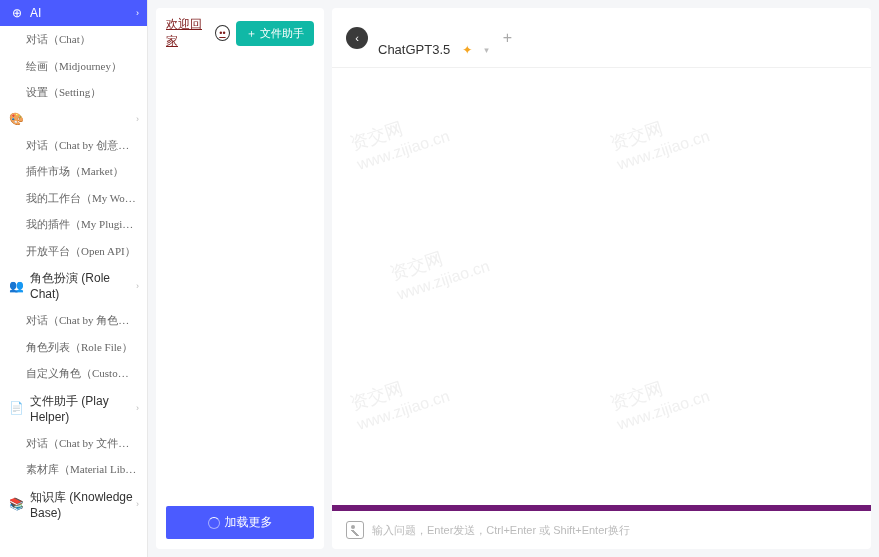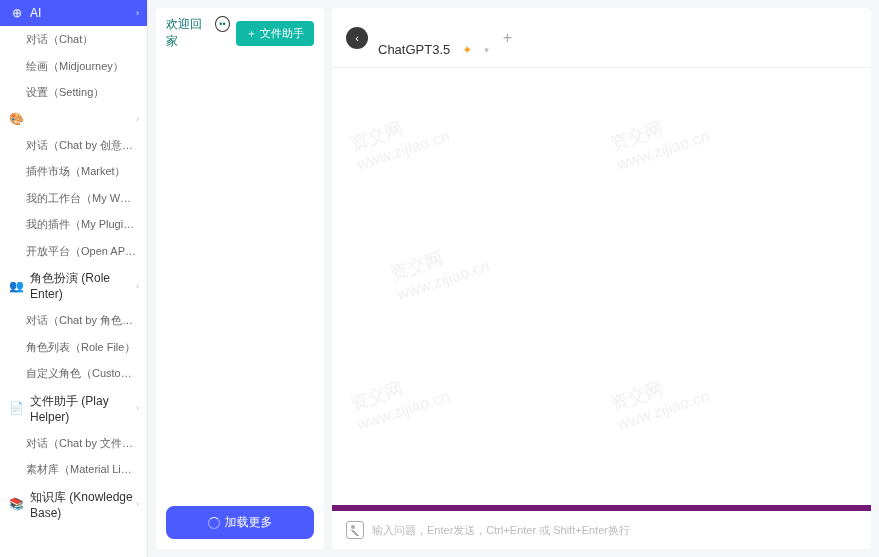--- a/index.html
+++ b/index.html
@@ -54,20 +54,21 @@
 .nav-group-header.active .chevron { color: #fff; }
 .nav-item {
   padding: 5px 10px 5px 26px;
   color: #666;
   font-size: 11px;
   cursor: pointer;
   white-space: nowrap;
   overflow: hidden;
   text-overflow: ellipsis;
   line-height: 1.5;
+  font-family: Liberation Serif, serif;
 }
 
 
 .main {
   flex: 1;
   display: flex;
   gap: 8px;
   padding: 8px;
   height: 100%;
 }
@@ -82,25 +83,26 @@
   overflow: hidden;
 }
 .session-header {
   display: flex;
   align-items: center;
   padding: 8px 10px;
   gap: 6px;
 }
 .welcome {
   display: flex;
-  align-items: flex-start;
+  align-items: center;
   gap: 4px;
   font-size: 12px;
-  color: #0f766e;
+  color: #7f1d1d;
   flex: 1;
+  text-decoration: underline;
 }
 .face-icon {
   width: 16px;
   height: 16px;
   border-radius: 50%;
   border: 1.5px solid #333;
   display: inline-flex;
   align-items: center;
   justify-content: center;
   font-size: 9px;
@@ -116,21 +118,21 @@
   display: flex;
   align-items: center;
   gap: 3px;
 }
 .session-body { flex: 1; }
 .load-more-btn {
   margin: 8px 10px 10px;
   background: #4b5bff;
   color: #fff;
   border: none;
-  border-radius: 8px;
+  border-radius: 2px;
   padding: 8px;
   font-size: 12px;
   cursor: pointer;
   display: flex;
   align-items: center;
   justify-content: center;
   gap: 5px;
 }
 
 
@@ -253,21 +255,21 @@
       <span class="icon">🎨</span>
       <span class="chevron">›</span>
     </div>
     <div class="nav-item">对话（Chat by 创意工坊）</div>
     <div class="nav-item">插件市场（Market）</div>
     <div class="nav-item">我的工作台（My Workbench）</div>
     <div class="nav-item">我的插件（My Plugin）</div>
     <div class="nav-item">开放平台（Open API）</div>
     <div class="nav-group-header">
       <span class="icon">👥</span>
-      <span>角色扮演 (Role Enter)</span>
+      <span>角色扮演 (Role Chat)</span>
       <span class="chevron">›</span>
     </div>
     <div class="nav-item">对话（Chat by 角色扮演）</div>
     <div class="nav-item">角色列表（Role File）</div>
     <div class="nav-item">自定义角色（Custom Role）</div>
     <div class="nav-group-header">
       <span class="icon">📄</span>
       <span>文件助手 (Play Helper)</span>
       <span class="chevron">›</span>
     </div>

